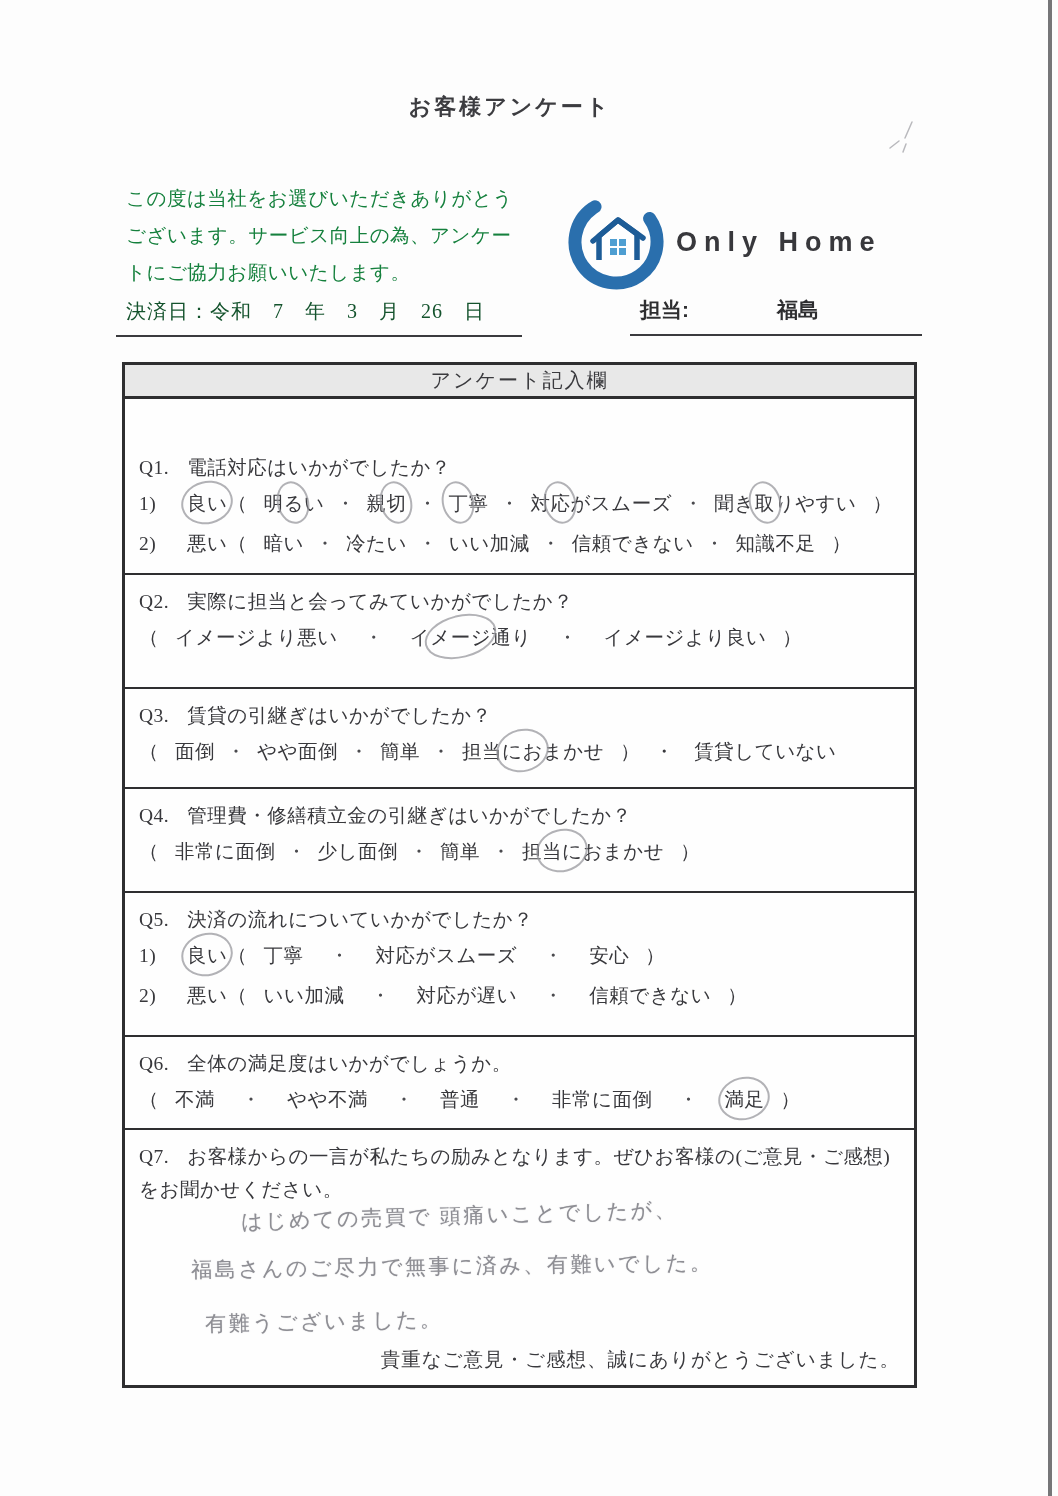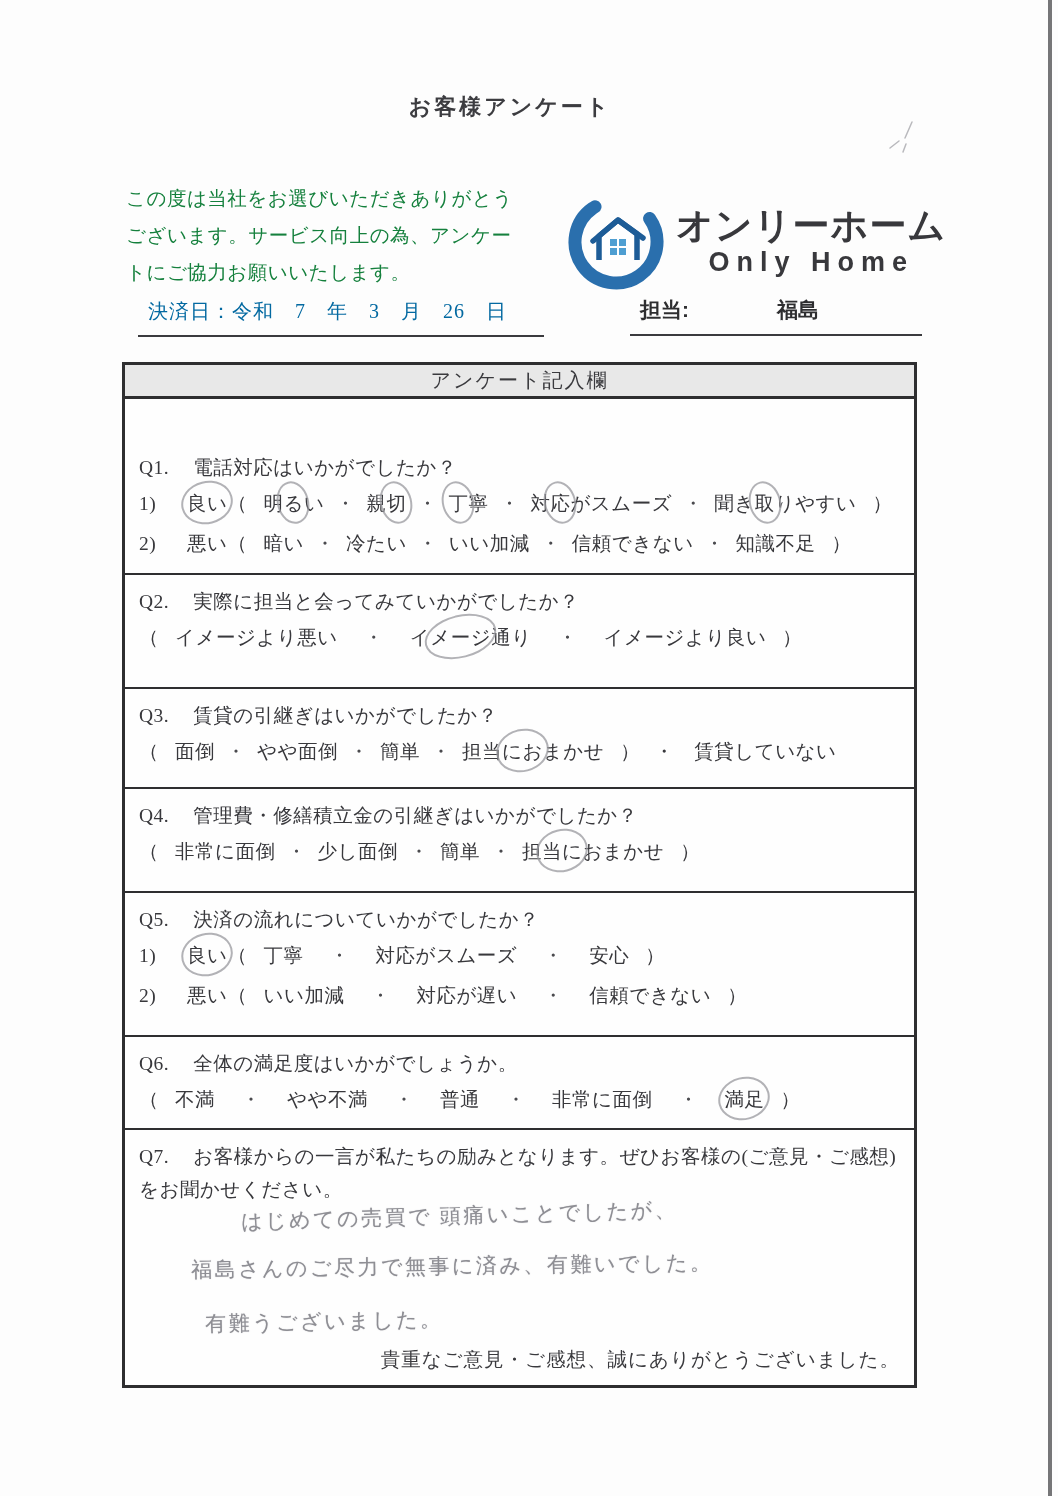--- a/index.html
+++ b/index.html
@@ -21,23 +21,23 @@
   }
   .intro{position:absolute;left:126px;top:180px;width:420px;font-size:19.5px;letter-spacing:.5px;line-height:37px;color:#15803d;}
 
   .logo{position:absolute;left:566px;top:192px;display:flex;align-items:center;}
   .logo-mark{width:100px;height:100px;}
   .logo-text{margin-left:10px;font-family:"Liberation Sans","DejaVu Sans",sans-serif;text-align:center;}
   .logo-jp{font-size:37px;font-weight:bold;letter-spacing:1px;line-height:40px;}
   .logo-en{font-size:27px;font-weight:bold;letter-spacing:7px;line-height:32px;}
 
   .date-row{
-    position:absolute;left:138px;top:296px;width:396px;
+    position:absolute;left:116px;top:296px;width:396px;
     font-size:20px;letter-spacing:1px;padding:2px 0 10px 10px;
-    border-bottom:2px solid #3a3a3e;color:#0369a1;
+    border-bottom:2px solid #3a3a3e;color:#14532d;
   }
   .staff-row{
     position:absolute;left:630px;top:294px;width:282px;
     padding:2px 0 10px 10px;border-bottom:2px solid #3a3a3e;
     font-family:"Liberation Sans","DejaVu Sans",sans-serif;
     font-size:21px;font-weight:bold;color:#2e2e30;
     display:flex;
   }
   .staff-row .staff-name{margin-left:88px;}
 
@@ -54,21 +54,21 @@
   .q-container{flex:1;display:flex;flex-direction:column;}
   .q-block{border-bottom:2px solid #2e2e30;padding:10px 12px 8px 14px;box-sizing:border-box;font-size:19.5px;}
   .q-container .q-block:nth-child(1){min-height:134px;}
   .q-container .q-block:nth-child(2){min-height:114px;}
   .q-container .q-block:nth-child(3){min-height:100px;}
   .q-container .q-block:nth-child(4){min-height:104px;}
   .q-container .q-block:nth-child(5){min-height:144px;}
   .q-container .q-block:nth-child(6){min-height:90px;}
   .q-container .q-block:nth-child(7){flex:1;border-bottom:none;}
   .q-head{line-height:33px;letter-spacing:.5px;}
-  .q-head .q-id{margin-right:24px;}
+  .q-head .q-id{margin-right:18px;}
   .opt-row{line-height:40px;white-space:nowrap;letter-spacing:.5px;}
   .opt-row .prefix{display:inline-block;min-width:48px;}
   .paren-open{margin-right:16px;}
   .paren-close{margin-left:16px;}
   .sep{margin:0 11px;color:#4a4a4e;}
   .opt-row.wide .sep{margin:0 26px;}
   .suffix{margin-left:14px;}
   .circled{position:relative;display:inline-block;}
   .circled::after{
     content:"";position:absolute;left:-6px;right:-6px;top:-3px;bottom:0px;
@@ -108,21 +108,20 @@
       <path d="M33,68 L33,44 L52,28 L71,42 L71,68" fill="#ffffff" stroke="#1d5c97" stroke-width="5.5" stroke-linejoin="round"></path>
       <path d="M27,49 L52,28 L77,46" fill="none" stroke="#1d5c97" stroke-width="5.5" stroke-linejoin="round" stroke-linecap="round"></path>
       <g fill="#4f9fd2">
         <rect x="44" y="47" width="7" height="7"></rect>
         <rect x="53" y="47" width="7" height="7"></rect>
         <rect x="44" y="56" width="7" height="7"></rect>
         <rect x="53" y="56" width="7" height="7"></rect>
       </g>
     </svg>
     <div class="logo-text">
-      <div class="logo-jp">オンリーホーム</div>
       <div class="logo-en">Only Home</div>
     </div>
   </div>
 
   <div class="date-row">決済日：令和　7　年　3　月　26　日</div>
 
   <div class="staff-row">
     <span>担当:</span>
     <span class="staff-name">福島</span>
   </div>

